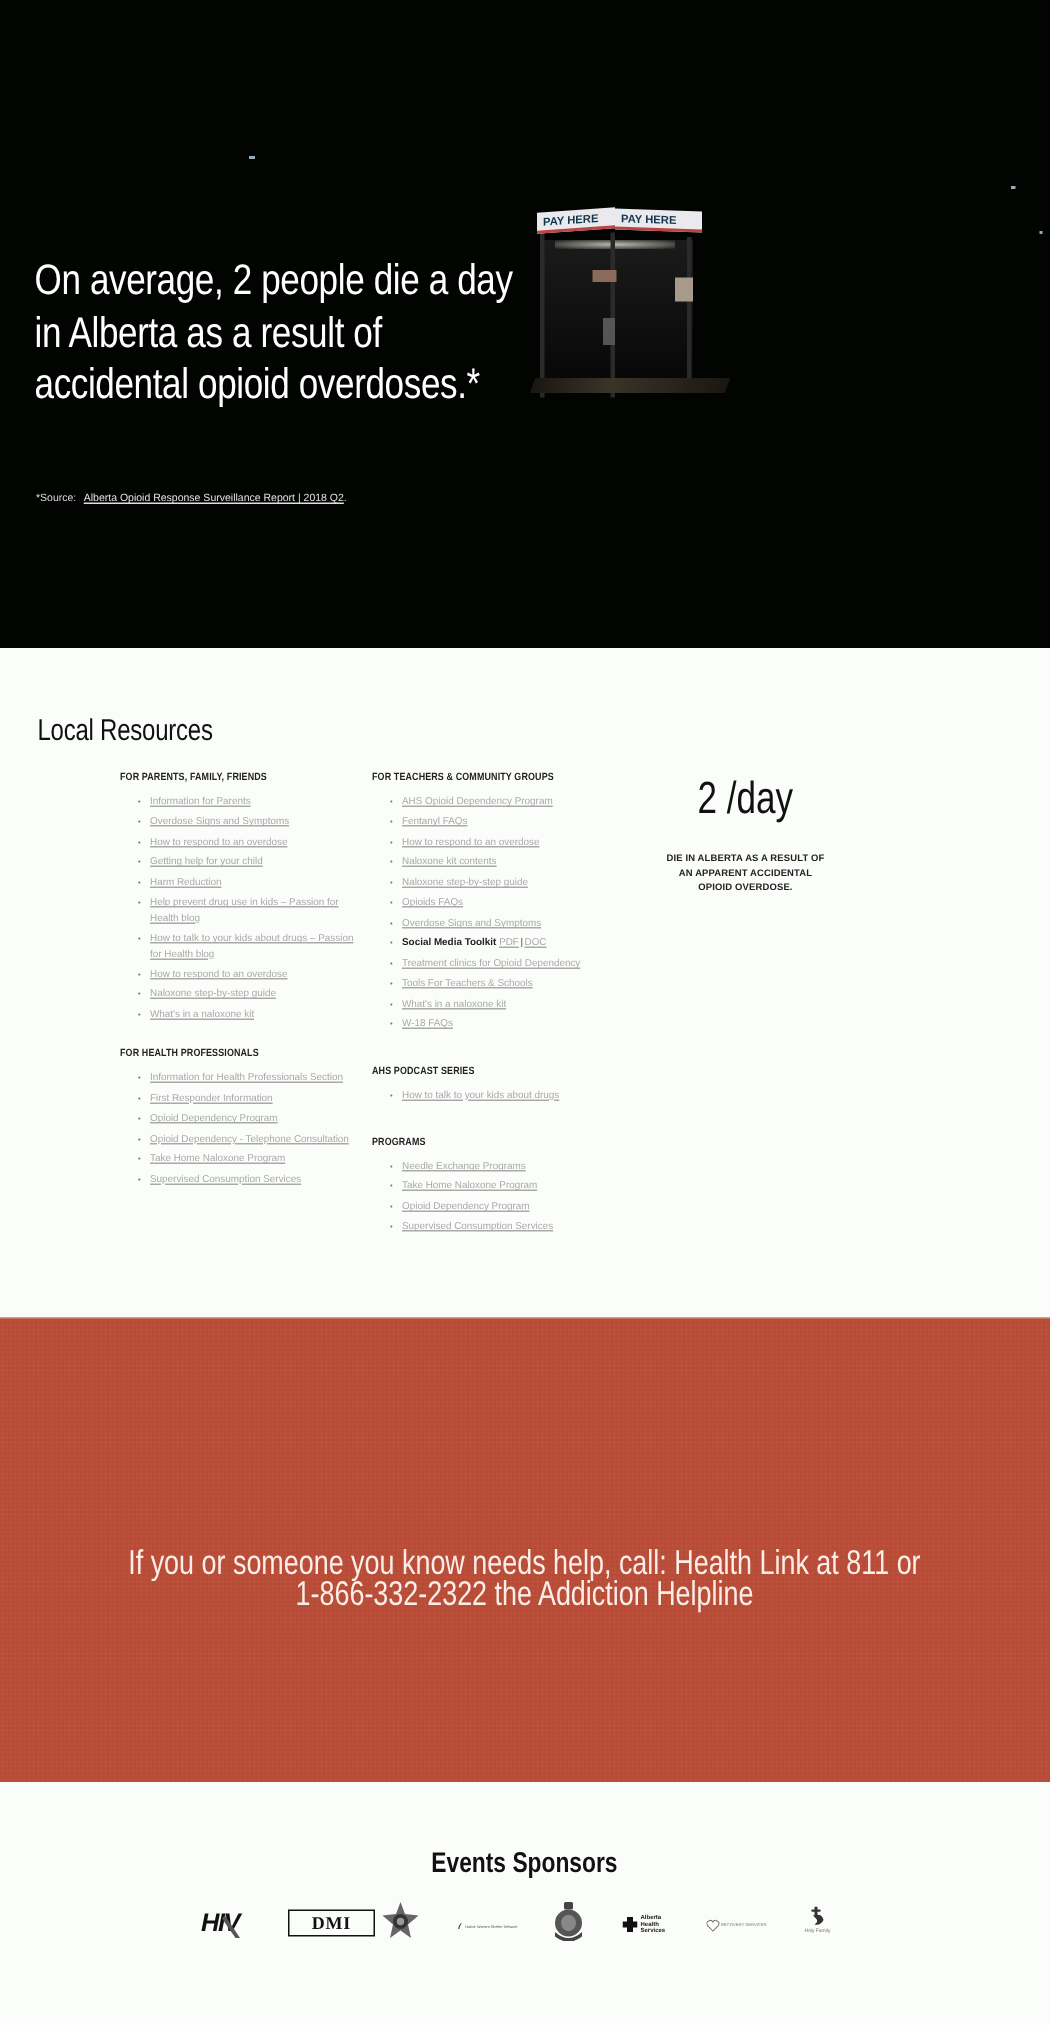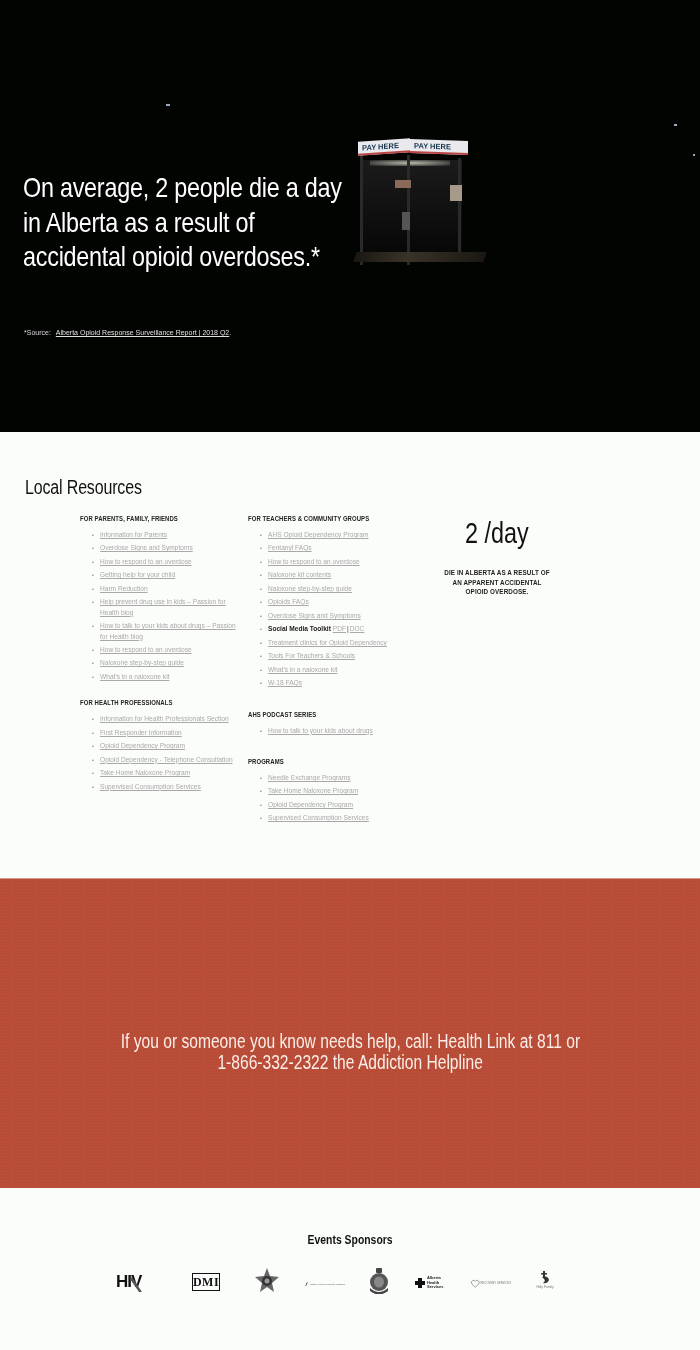--- a/index.html
+++ b/index.html
@@ -111,28 +111,28 @@
     border-top: 1px solid #d89a8c;
     text-align: center; color: #fff;
   }
   .help-title {
     position: absolute; left: 0; width: 700px; top: 101px;
     font-size: 30px; font-weight: bold; letter-spacing: -0.3px;
   }
   .help-title span, .help-text span { display: inline-block; transform: scaleX(0.78); }
   .help-text {
     position: absolute; left: 0; width: 700px; top: 152px;
-    font-size: 20px; line-height: 21px; color: #fbeee8;
+    font-size: 23px; line-height: 21px; color: #fbeee8;
   }
 
   
   .sponsors { position: relative; height: 163px; background: #fbfdfa; text-align: center; }
   .sp-title {
     position: absolute; left: 0; width: 700px; top: 44px;
-    font-size: 13px; color: #111;
+    font-size: 19px; color: #111;
   }
   .sp-title span { display: inline-block; transform: scaleX(0.8); }
   .logo { position: absolute; top: 83px; display: flex; align-items: center; justify-content: center; }
 </style>
 </head>
 <body>
 
 <section class="hero">
   <div class="star" style="left:166px;top:104px;"></div>
   <div class="star" style="left:674px;top:124px;width:3px;"></div>
@@ -233,28 +233,28 @@
 <section class="helpline">
   <div class="help-text">
     <span>If you or someone you know needs help, call: Health Link at 811 or</span><br>
     <span>1-866-332-2322 the Addiction Helpline</span>
   </div>
 </section>
 
 <section class="sponsors">
   <h2 class="sp-title"><span>Events Sponsors</span></h2>
 
-  <div class="logo" style="left:116px;width:42px;height:22px;">
+  <div class="logo" style="left:134px;width:42px;height:22px;font-style:italic;">
     <svg width="42" height="22" viewBox="0 0 42 22">
       <text x="0" y="16" font-family="Liberation Sans, sans-serif" font-weight="bold" font-size="17" fill="#111" letter-spacing="-1">HIV</text>
       <path d="M16 6 L26 21 L23 21 L14 8 Z" fill="#555"></path>
     </svg>
   </div>
 
-  <div class="logo" style="left:192px;width:28px;height:18px;top:85px;border:1.5px solid #111;">
+  <div class="logo" style="left:192px;width:58px;height:18px;top:85px;border:1.5px solid #111;">
     <span style="font-weight:bold;font-size:12px;color:#111;letter-spacing:0.5px;font-family:'Liberation Serif',serif;">DMI</span>
   </div>
 
   <div class="logo" style="left:254px;width:26px;height:26px;top:80px;">
     <svg width="26" height="26" viewBox="0 0 26 26">
       <polygon points="13,0 16,8 25,9 18,15 20,24 13,19 6,24 8,15 1,9 10,8" fill="#666"></polygon>
       <circle cx="13" cy="13" r="5" fill="#333"></circle>
       <circle cx="13" cy="13" r="2.5" fill="#999"></circle>
     </svg>
   </div>

